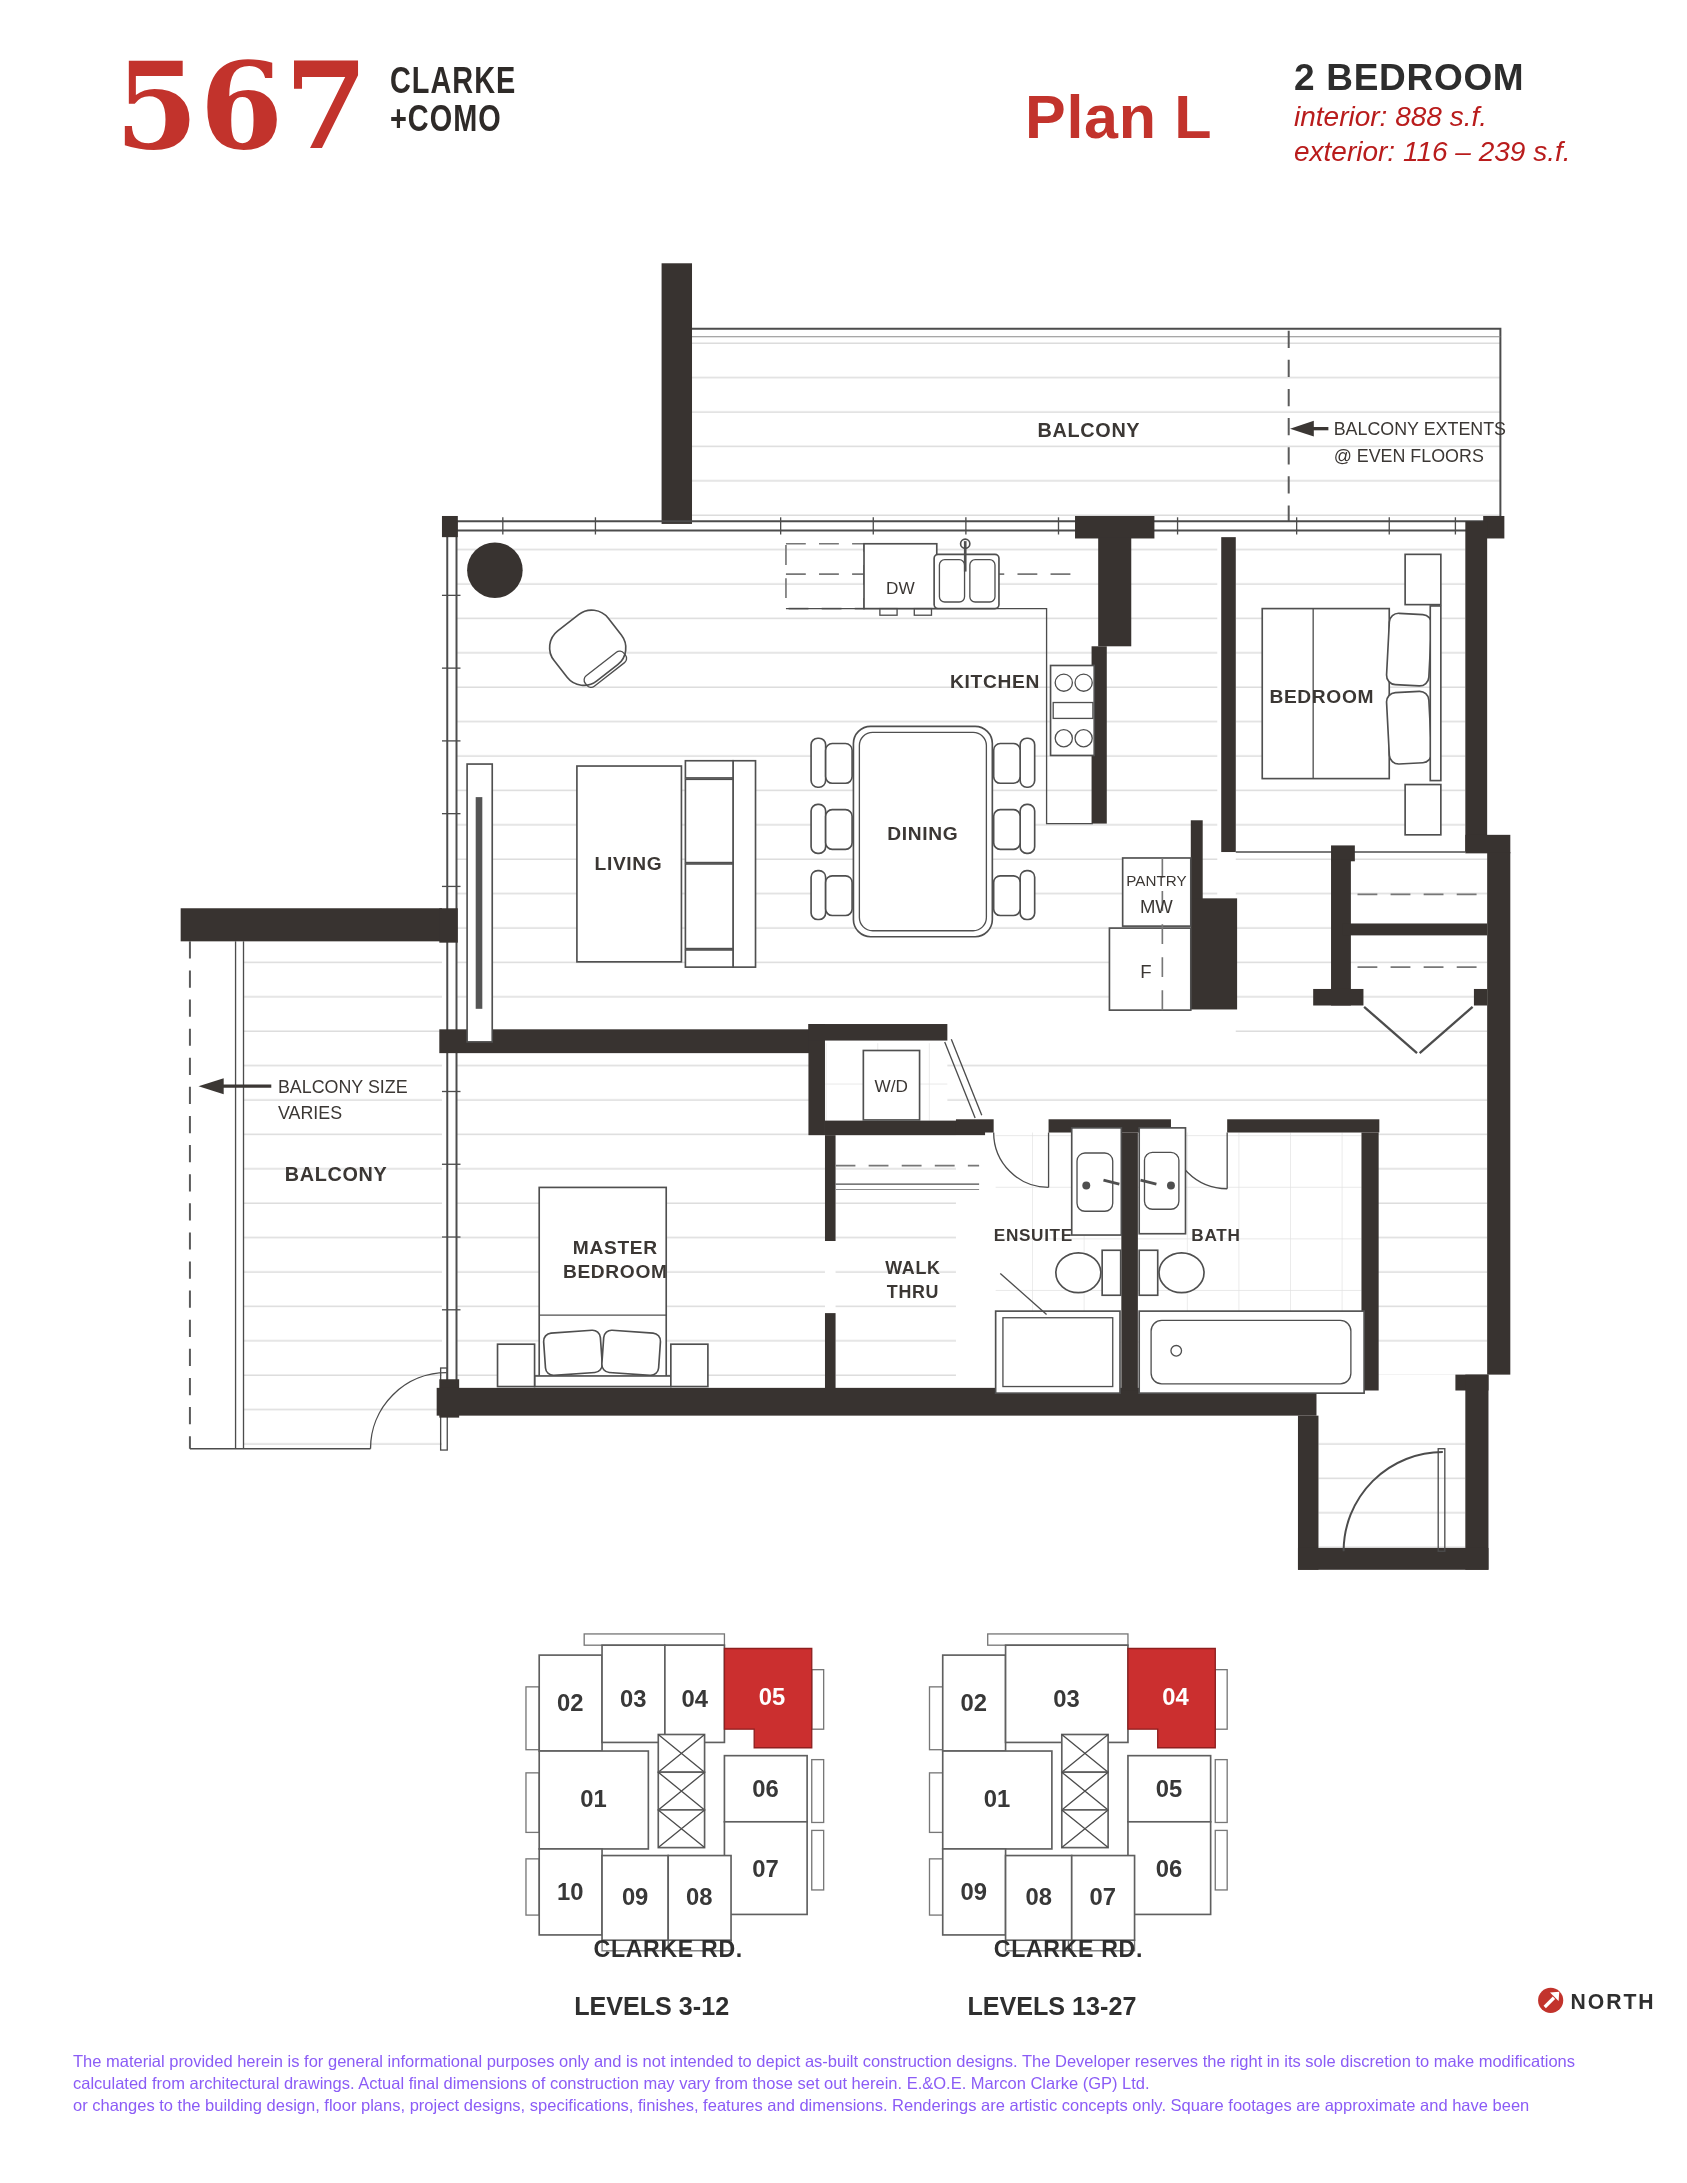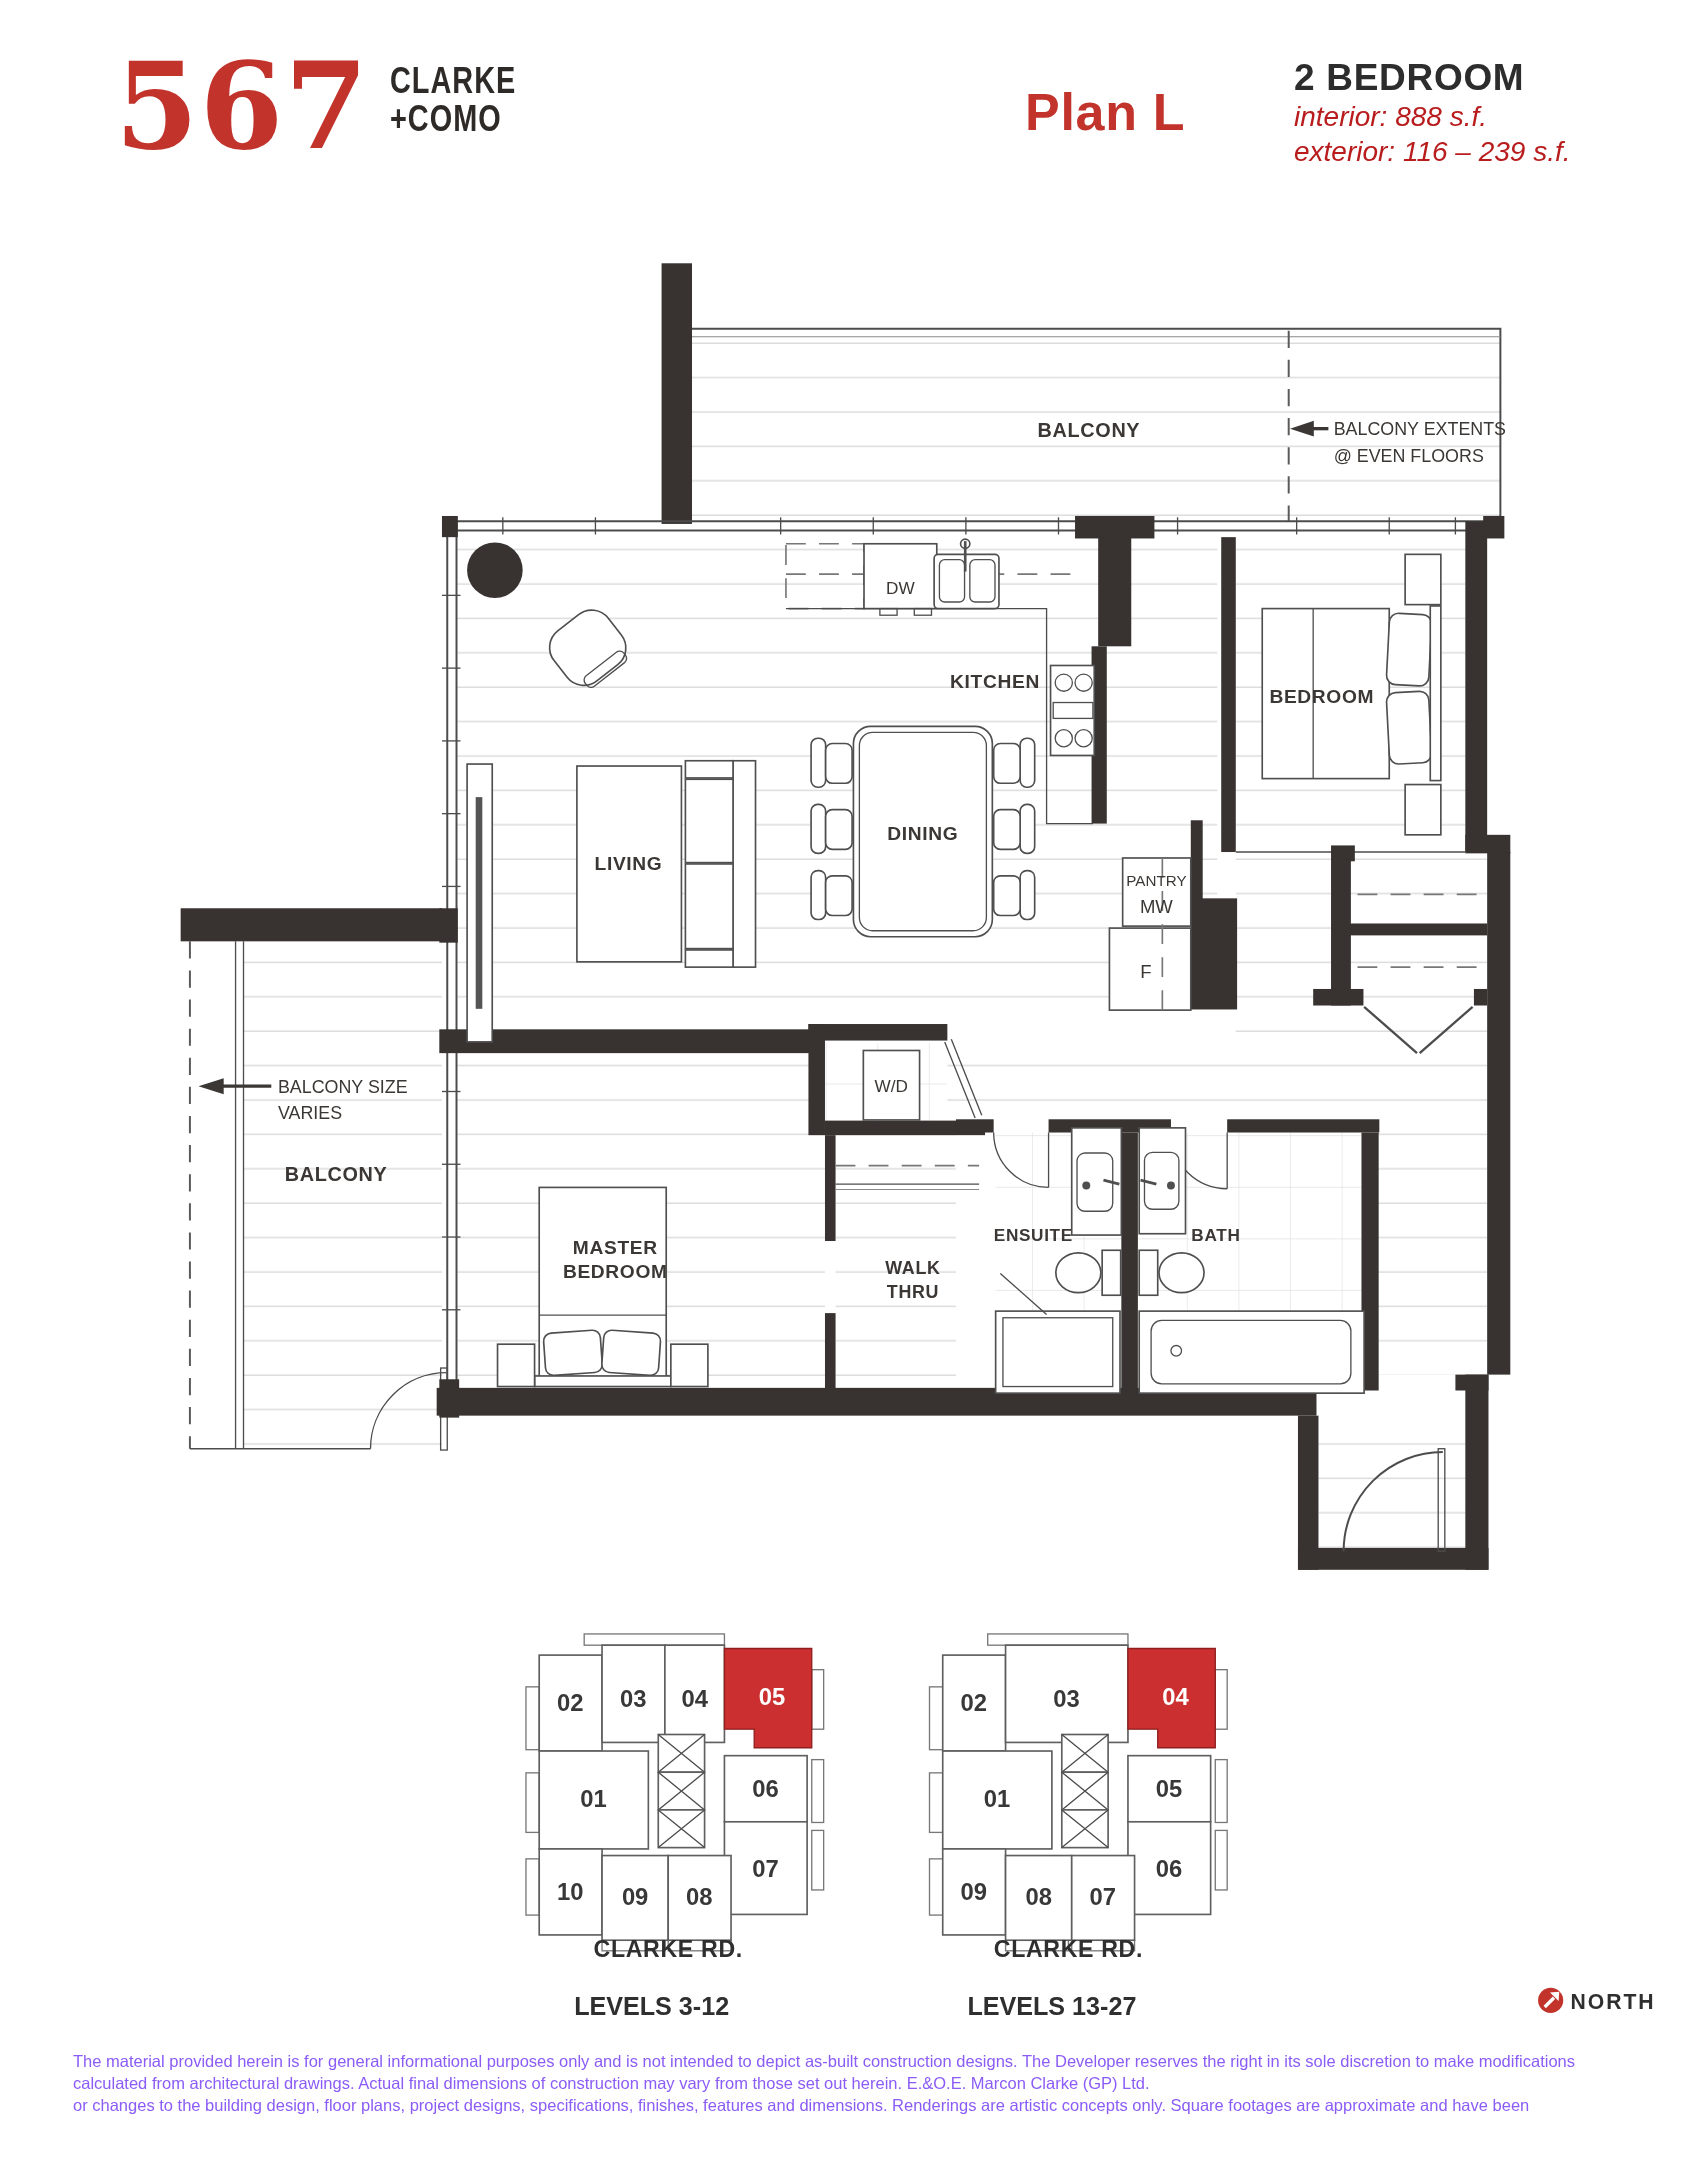--- a/index.html
+++ b/index.html
@@ -3,21 +3,21 @@
 <meta charset="utf-8">
 <style>
   html,body { margin:0; padding:0; background:#e8e8e8; }
   .page { position:relative; width:1687px; height:2183px; background:#ffffff; overflow:hidden;
           font-family:"Liberation Sans", sans-serif; }
   .logo { position:absolute; left:81px; top:46px; display:flex; align-items:flex-start;margin-left:34px; }
   .logo-num { font-family:"DejaVu Serif", serif; font-weight:700; font-size:120px; line-height:119px;
               color:var(--accent_red,#c2332c); letter-spacing:1.3px; }
   .logo-name { margin-left:21px; margin-top:16px; font-weight:700; font-size:37px; line-height:38px;
                color:#2e2a28; letter-spacing:1.3px; transform:scaleX(0.78); transform-origin:left top; white-space:nowrap; }
-  .plan-name { position:absolute; left:1025px; top:82px; font-size:52px; font-weight:700;
+  .plan-name { position:absolute; left:1025px; top:82px; font-size:61px; font-weight:700;
                color:var(--accent_red,#c2332c); letter-spacing:0.7px; }
   .plan-info { position:absolute; left:1294px; top:57px; color:#2d2d2d; }
   .plan-type { font-size:37px; font-weight:700; margin:0 0 0 0; letter-spacing:0.7px; }
   .plan-sf   { font-size:28px; font-style:italic; line-height:35px; color:#b91c1c; }
   svg.sheet  { position:absolute; left:0; top:0; width:1687px; height:2183px; }
   .disclaimer { position:absolute; left:73px; top:2050px; width:1561px; font-size:16.5px;
                 line-height:22px; color:#8b5cf6; }
   
   .w    { fill:var(--wall,#383330); }
   .ln   { fill:none; stroke:#4c4c4c; stroke-width:3; }

